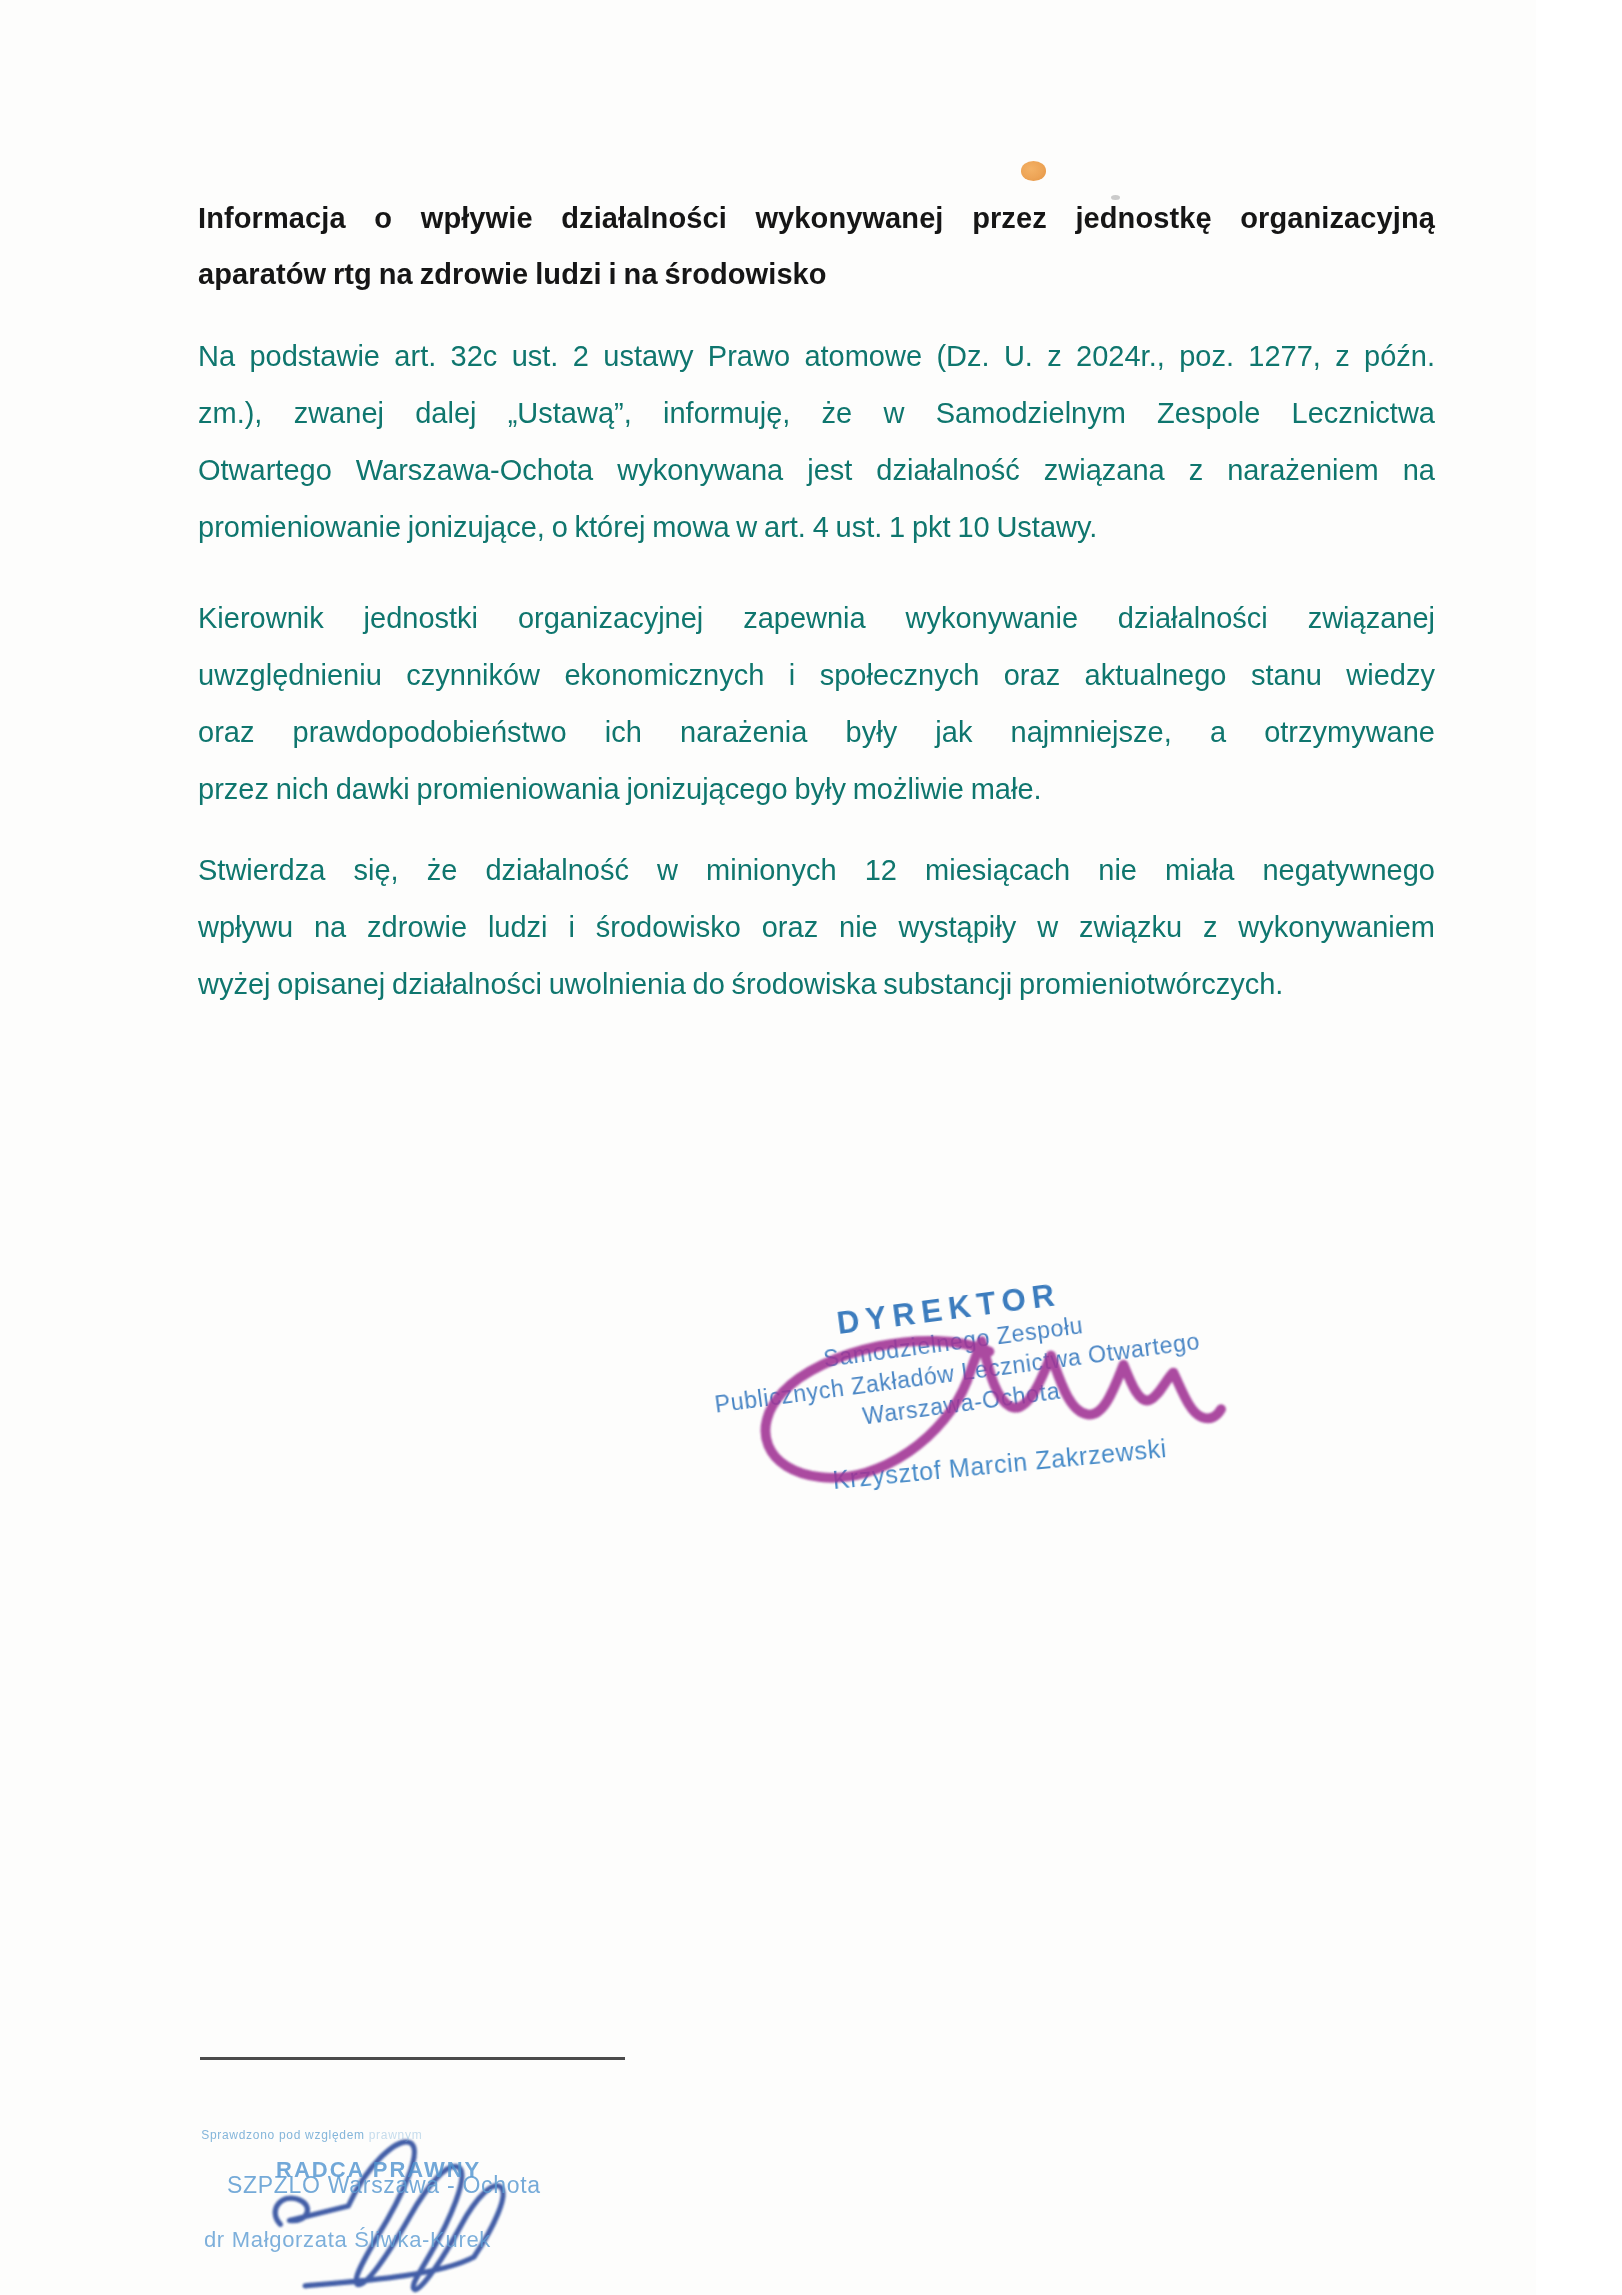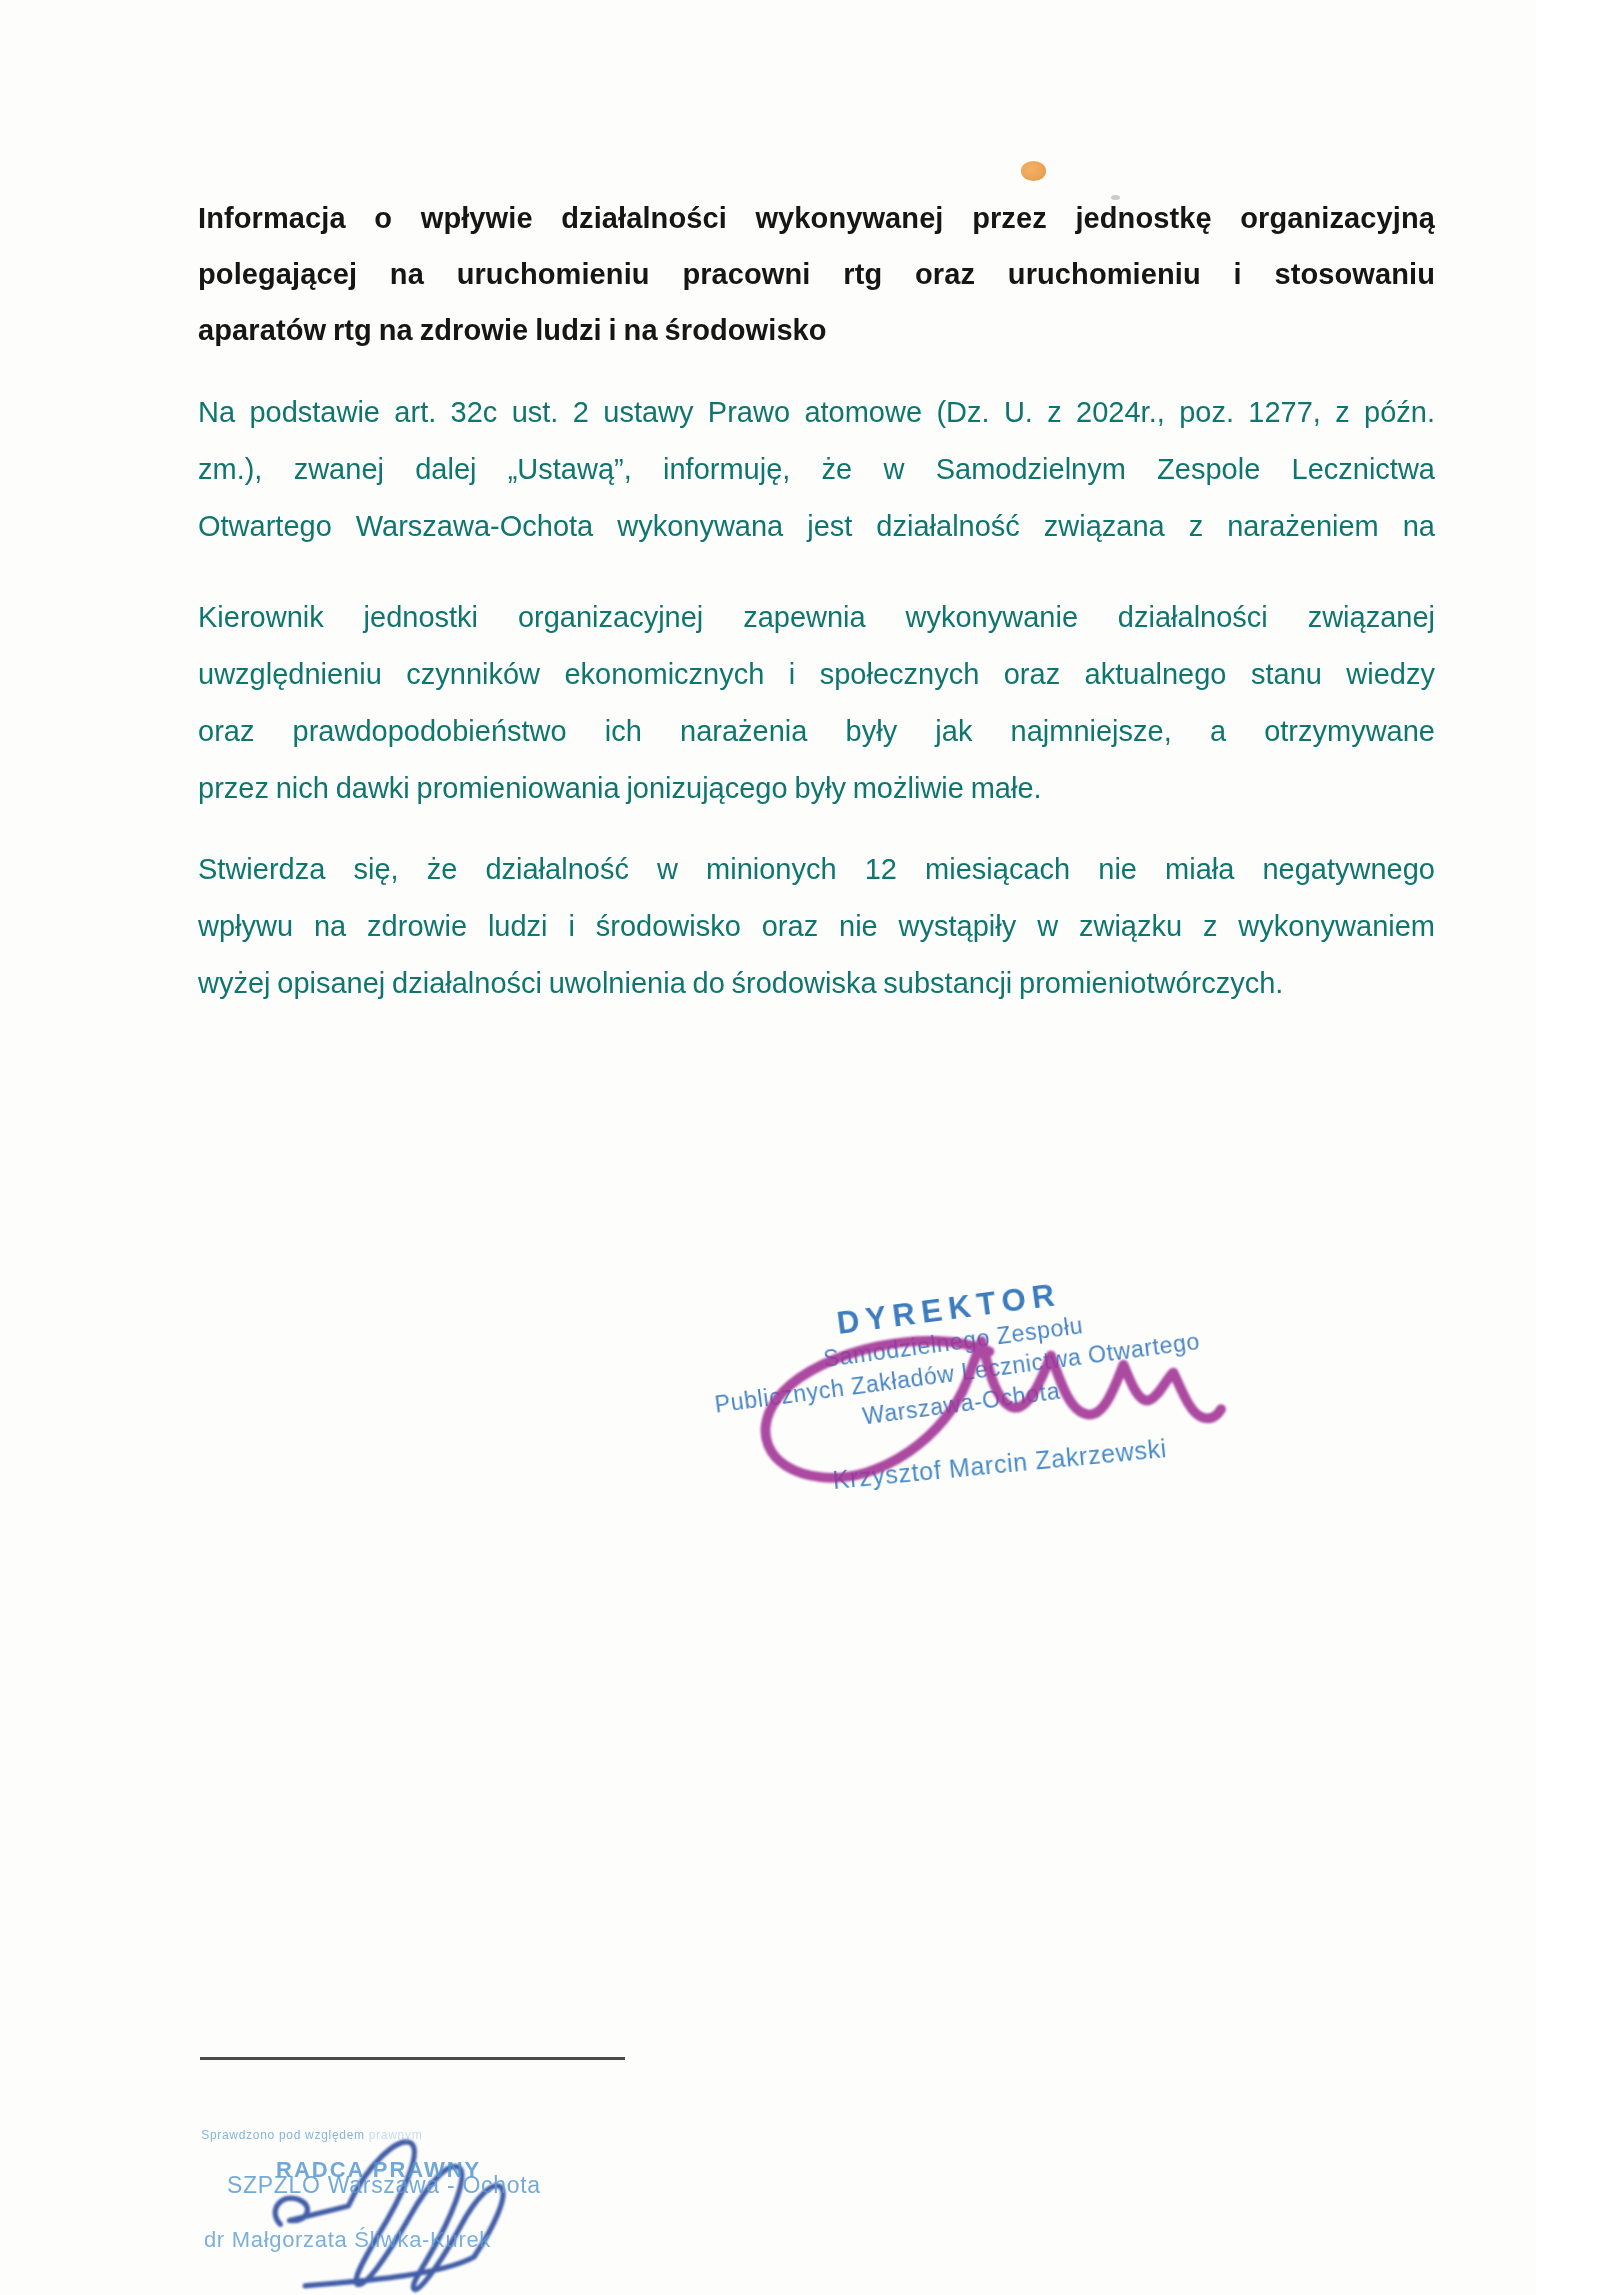--- a/index.html
+++ b/index.html
@@ -143,27 +143,27 @@
 <body>
 
 <div class="page">
 
   <div class="dot"></div>
   <div class="speck" style="left:1111px;top:195px;width:9.2px;height:5.2px;"></div>
 
   <div class="content">
     <div class="heading">
         <div class="tl">Informacja o wpływie działalności wykonywanej przez jednostkę organizacyjną</div>
-        <div class="tl">polegającej na uruchomieniu pracowni rtg oraz uruchomieniu i stosowaniu</div>
         <div class="tl last">aparatów rtg na zdrowie ludzi i na środowisko</div>
       </div>
     <div class="para p1">
         <div class="tl">Na podstawie art. 32c ust. 2 ustawy Prawo atomowe (Dz. U. z 2024r., poz. 1277, z późn.</div>
         <div class="tl">zm.), zwanej dalej „Ustawą”, informuję, że w Samodzielnym Zespole Lecznictwa</div>
         <div class="tl">Otwartego Warszawa-Ochota wykonywana jest działalność związana z narażeniem na</div>
+        <div class="tl last">promieniowanie jonizujące, o której mowa w art. 4 ust. 1 pkt 10 Ustawy.</div>
       </div>
     <div class="para p2">
         <div class="tl">Kierownik jednostki organizacyjnej zapewnia wykonywanie działalności związanej</div>
         <div class="tl">uwzględnieniu czynników ekonomicznych i społecznych oraz aktualnego stanu wiedzy</div>
         <div class="tl">oraz prawdopodobieństwo ich narażenia były jak najmniejsze, a otrzymywane</div>
         <div class="tl last">przez nich dawki promieniowania jonizującego były możliwie małe.</div>
       </div>
     <div class="para p3">
         <div class="tl">Stwierdza się, że działalność w minionych 12 miesiącach nie miała negatywnego</div>
         <div class="tl">wpływu na zdrowie ludzi i środowisko oraz nie wystąpiły w związku z wykonywaniem</div>

